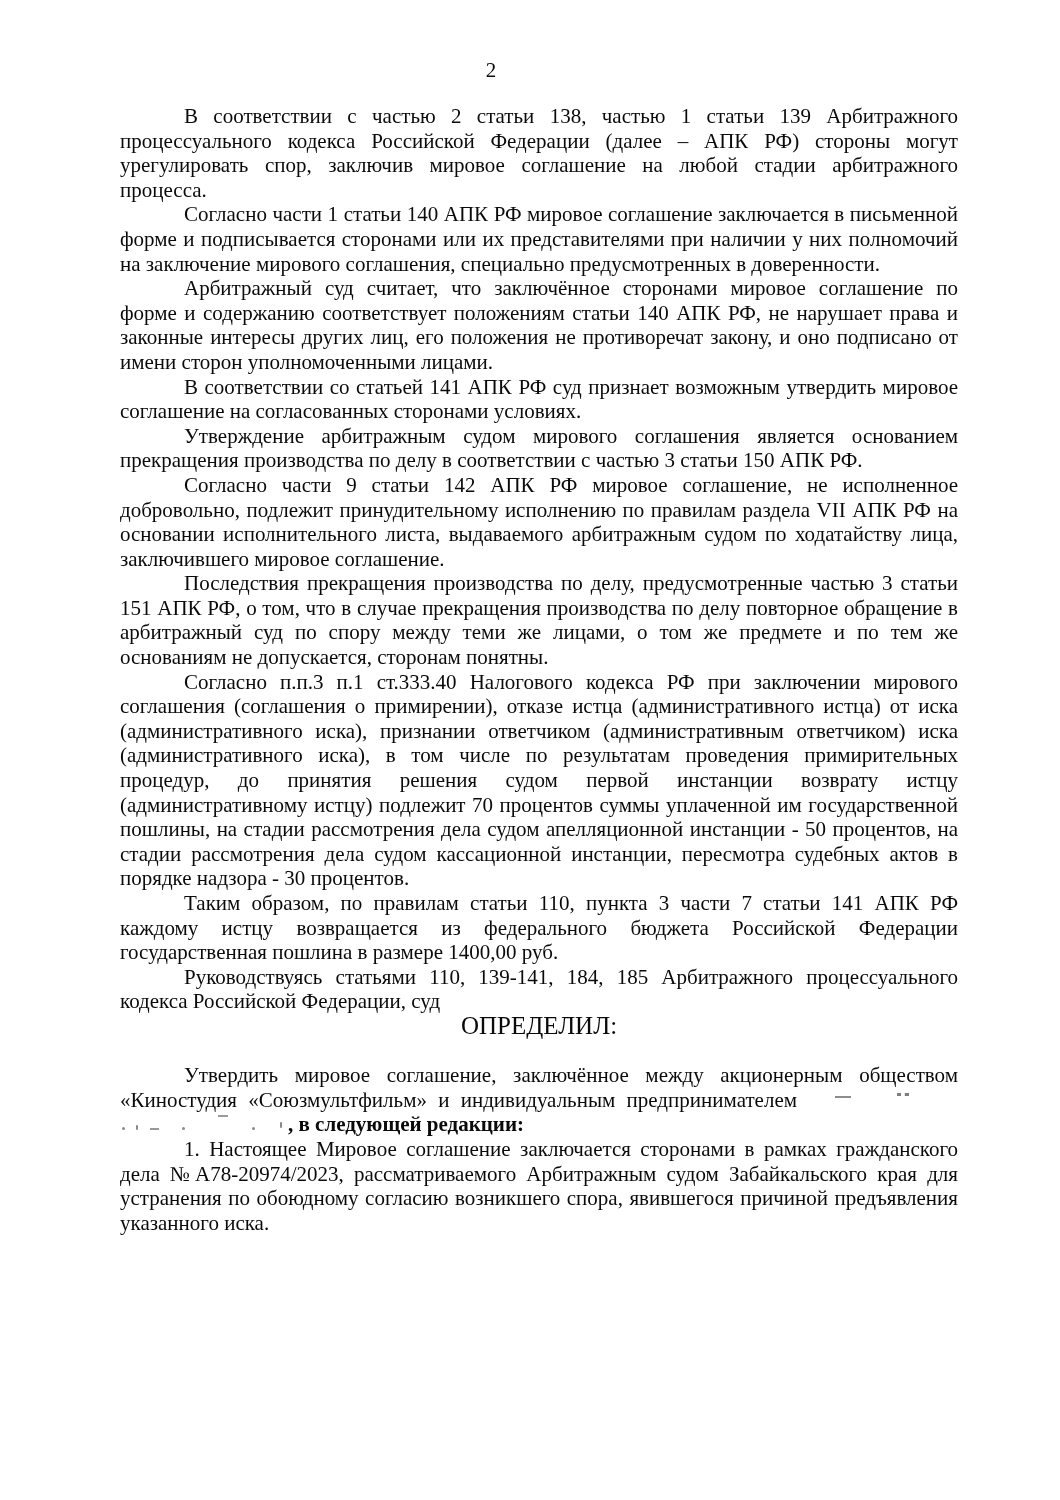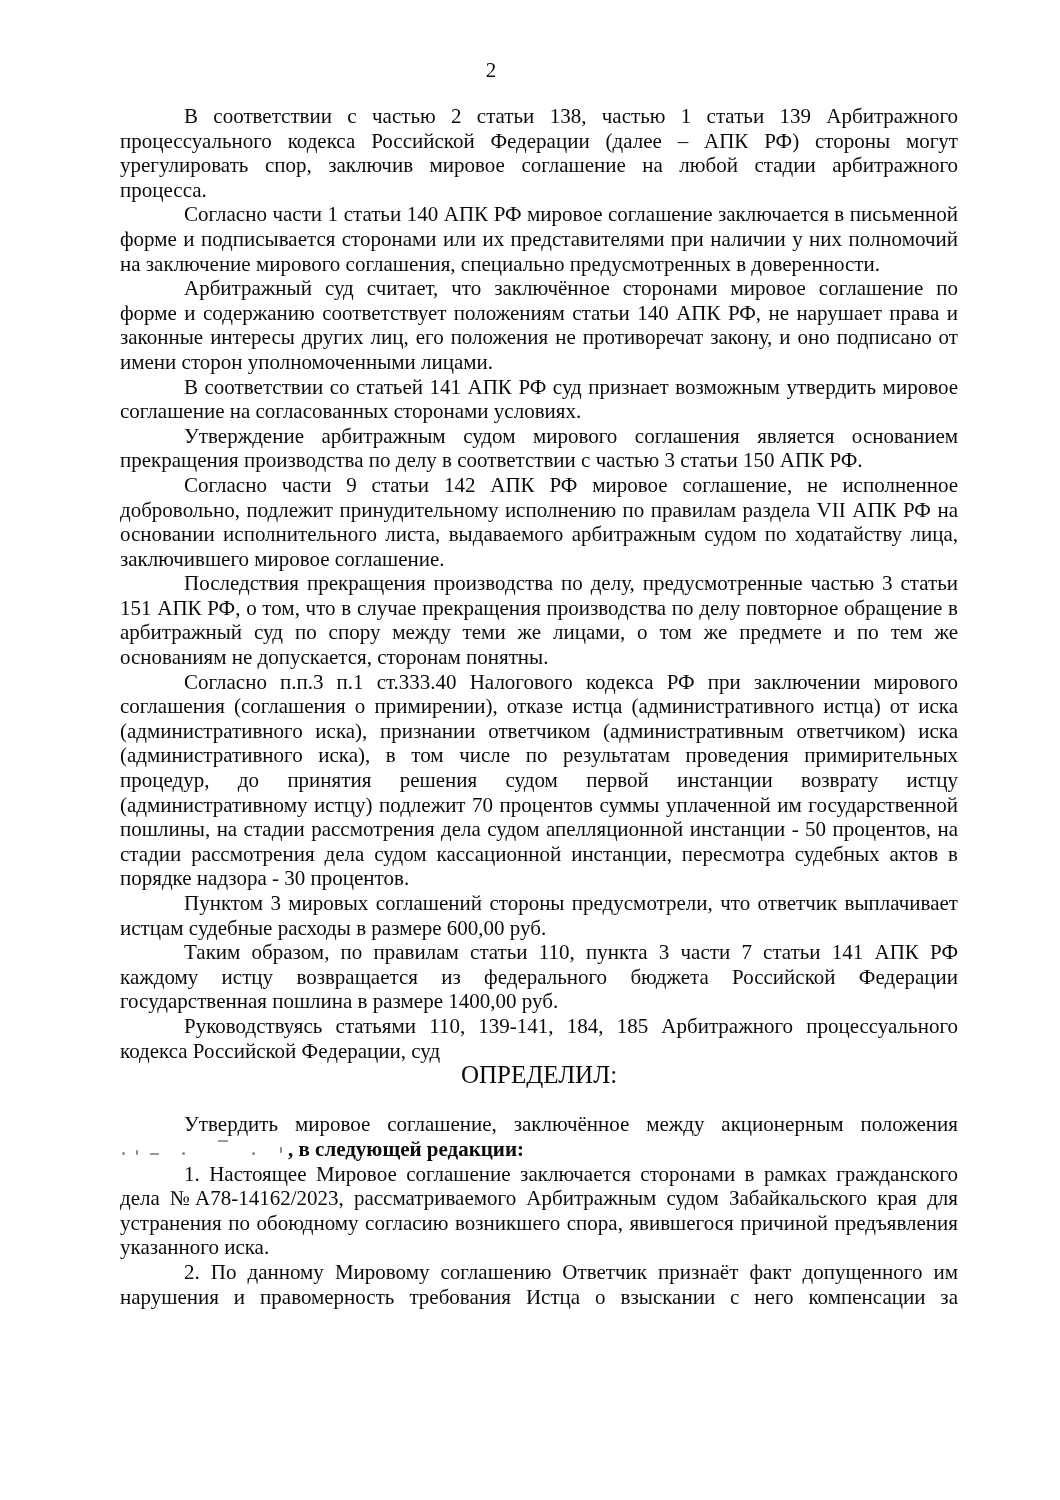--- a/index.html
+++ b/index.html
@@ -127,28 +127,27 @@
   <div class="content">
 
     <p class="para">В соответствии с частью 2 статьи 138, частью 1 статьи 139 Арбитражного процессуального кодекса Российской Федерации (далее – АПК РФ) стороны могут урегулировать спор, заключив мировое соглашение на любой стадии арбитражного процесса.</p>
     <p class="para">Согласно части 1 статьи 140 АПК РФ мировое соглашение заключается в письменной форме и подписывается сторонами или их представителями при наличии у них полномочий на заключение мирового соглашения, специально предусмотренных в доверенности.</p>
     <p class="para">Арбитражный суд считает, что заключённое сторонами мировое соглашение по форме и содержанию соответствует положениям статьи 140 АПК РФ, не нарушает права и законные интересы других лиц, его положения не противоречат закону, и оно подписано от имени сторон уполномоченными лицами.</p>
     <p class="para">В соответствии со статьей 141 АПК РФ суд признает возможным утвердить мировое соглашение на согласованных сторонами условиях.</p>
     <p class="para">Утверждение арбитражным судом мирового соглашения является основанием прекращения производства по делу в соответствии с частью 3 статьи 150 АПК РФ.</p>
     <p class="para">Согласно части 9 статьи 142 АПК РФ мировое соглашение, не исполненное добровольно, подлежит принудительному исполнению по правилам раздела VII АПК РФ на основании исполнительного листа, выдаваемого арбитражным судом по ходатайству лица, заключившего мировое соглашение.</p>
     <p class="para">Последствия прекращения производства по делу, предусмотренные частью 3 статьи 151 АПК РФ, о том, что в случае прекращения производства по делу повторное обращение в арбитражный суд по спору между теми же лицами, о том же предмете и по тем же основаниям не допускается, сторонам понятны.</p>
     <p class="para">Согласно п.п.3 п.1 ст.333.40 Налогового кодекса РФ при заключении мирового соглашения (соглашения о примирении), отказе истца (административного истца) от иска (административного иска), признании ответчиком (административным ответчиком) иска (административного иска), в том числе по результатам проведения примирительных процедур, до принятия решения судом первой инстанции возврату истцу (административному истцу) подлежит 70 процентов суммы уплаченной им государственной пошлины, на стадии рассмотрения дела судом апелляционной инстанции - 50 процентов, на стадии рассмотрения дела судом кассационной инстанции, пересмотра судебных актов в порядке надзора - 30 процентов.</p>
-    <p class="para">Пунктом 3 мировых соглашений стороны предусмотрели, что ответчик выплачивает истцам судебные расходы в размере 600,00 руб.</p>
     <p class="para">Таким образом, по правилам статьи 110, пункта 3 части 7 статьи 141 АПК РФ каждому истцу возвращается из федерального бюджета Российской Федерации государственная пошлина в размере 1400,00 руб.</p>
     <p class="para">Руководствуясь статьями 110, 139-141, 184, 185 Арбитражного процессуального кодекса Российской Федерации, суд</p>
 
     <div class="heading">ОПРЕДЕЛИЛ:</div>
 
     <div class="para operative">
-      <span class="op-l1">Утвердить мировое соглашение, заключённое между акционерным положения</span>
+      <span class="op-l1">Утвердить мировое соглашение, заключённое между акционерным обществом</span>
+      <span class="op-l2"><span>«Киностудия «Союзмультфильм» и индивидуальным предпринимателем</span><span class="artifact dash"></span><span class="artifact dots"></span></span>
       <span class="op-l3"><span class="redaction-zone"><i class="m1"></i><i class="m2"></i><i class="m3"></i><i class="m4"></i><i class="m5"></i><i class="m6"></i><i class="m7"></i></span><span>, в следующей редакции:</span></span>
     </div>
 
-    <p class="para">1. Настоящее Мировое соглашение заключается сторонами в рамках гражданского дела №А78-14162/2023, рассматриваемого Арбитражным судом Забайкальского края для устранения по обоюдному согласию возникшего спора, явившегося причиной предъявления указанного иска.</p>
-    <p class="para cont">2. По данному Мировому соглашению Ответчик признаёт факт допущенного им нарушения и правомерность требования Истца о взыскании с него компенсации за</p>
+    <p class="para">1. Настоящее Мировое соглашение заключается сторонами в рамках гражданского дела №А78-20974/2023, рассматриваемого Арбитражным судом Забайкальского края для устранения по обоюдному согласию возникшего спора, явившегося причиной предъявления указанного иска.</p>
 
   </div>
 </div>
 
 </body></html>

